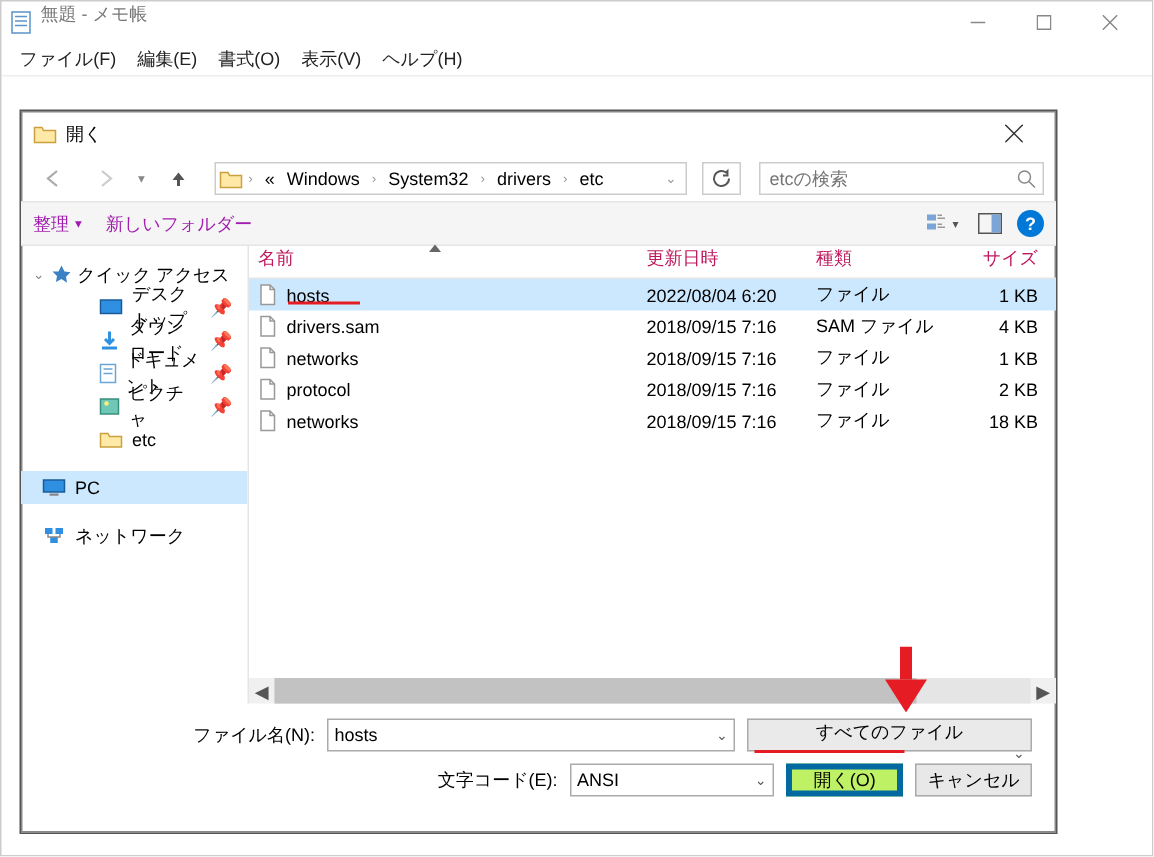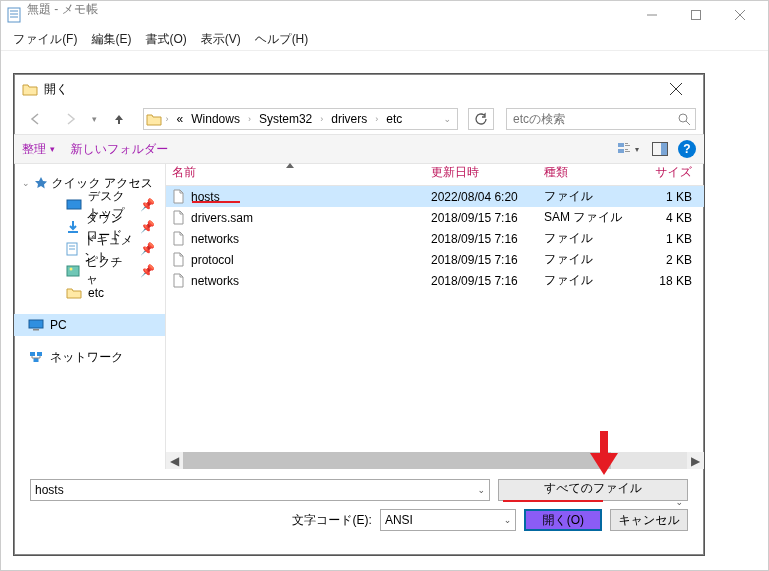--- a/index.html
+++ b/index.html
@@ -61,21 +61,21 @@
   .fn-input { flex: 1; height: 22px; border: 1px solid #aaa; padding: 0 4px; display: flex; align-items: center; }
   .fn-input .dd { margin-left: auto; color: #555; font-size: 9px; }
   .filter-select { width: 190px; height: 22px; border: 1px solid #aaa; display: flex; align-items: center; padding: 0 4px; background: #eaeaea; position: relative; flex-direction: column; }
   .filter-select .dd { margin-left: auto; color: #555; font-size: 9px; }
   .filter-underline { position:absolute; left:4px; bottom:-2px; width:100px; height:2px; background:#e51c23 }
   .enc-row { display: flex; align-items: center; gap: 8px; }
   .enc-row .enc-lbl { width: 379px; text-align: right; }
   .enc-select { width: 150px; height: 22px; border: 1px solid #aaa; display: flex; align-items: center; padding: 0 4px; }
   .enc-select .dd { margin-left: auto; color:#555; font-size:9px }
   .btn { width: 86px; height: 22px; border: 1px solid #aaa; background: #e8e8e8; display: flex; align-items: center; justify-content: center; }
-  .btn.primary { border: 2px solid #0369a1; background: #8b5cf6; }
+  .btn.primary { border: 4px solid #0369a1; background: #bef264; }
   .red-arrow { position: absolute; right: 86px; top: -38px; }
   .icon-svg { display:inline-flex; align-items:center; justify-content:center }
 </style>
 </head>
 <body>
 
 <div class="main-window">
   <div class="main-titlebar">
     <span class="icon icon-svg">
       <svg width="14" height="16">
@@ -387,20 +387,21 @@
     </div>
 
     <div class="footer">
       <div class="red-arrow">
         <svg width="28" height="44">
             <rect x="10" y="0" width="8" height="22" fill="#e51c23"></rect>
             <path d="M14 44 L0 22 L28 22 Z" fill="#e51c23"></path>
           </svg>
       </div>
       <div class="footer-row">
+        <div class="lbl">ファイル名(N):</div>
         <div class="fn-input">
           <span>hosts</span>
           <span class="dd">⌄</span>
         </div>
         <div class="filter-select">
           <span>すべてのファイル</span>
           <span class="dd">⌄</span>
           <div class="filter-underline"></div>
         </div>
       </div>

